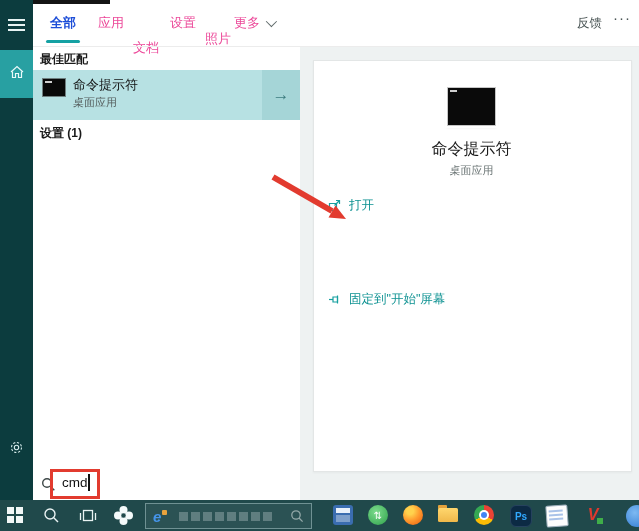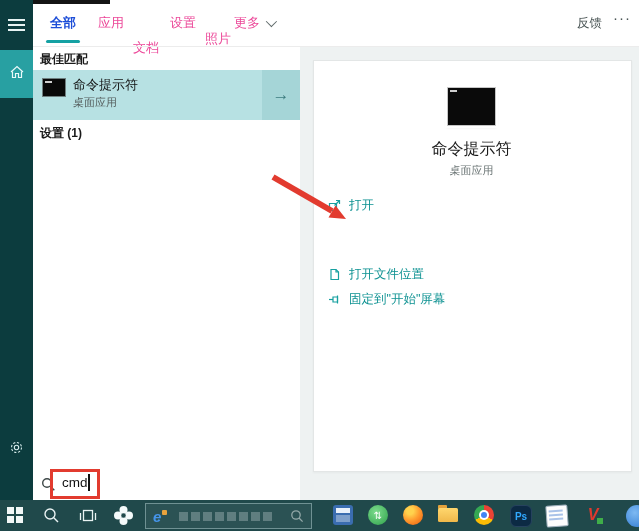--- a/index.html
+++ b/index.html
@@ -147,27 +147,20 @@
   <div class="abs detail-sub">桌面应用</div>
 
   <div class="abs action" style="top:196px;">
     <svg width="13" height="13" viewBox="0 0 13 13" fill="none" stroke="#16a0a0" stroke-width="1.2">
       <path d="M1.5 4.5 H8.5 V11.5 H1.5 Z"></path>
         <path d="M6.5 6.5 L11 2"></path>
         <path d="M8 1.5 H11.5 V5"></path>
     </svg>
     <span class="lbl">打开</span>
   </div>
-  <div class="abs action" style="top:265px;">
-    <svg width="13" height="13" viewBox="0 0 13 13" fill="none" stroke="#16a0a0" stroke-width="1.2">
-      <path d="M3 1.5 H8 L10.5 4 V11.5 H3 Z"></path>
-        <path d="M8 1.5 V4 H10.5"></path>
-    </svg>
-    <span class="lbl">打开文件位置</span>
-  </div>
   <div class="abs action" style="top:290px;">
     <svg width="13" height="13" viewBox="0 0 13 13" fill="none" stroke="#16a0a0" stroke-width="1.2">
       <path d="M1 6.5 H5"></path>
         <path d="M5 4 H9.5 V9 H5 Z"></path>
         <path d="M9.5 2.5 V10.5"></path>
     </svg>
     <span class="lbl">固定到"开始"屏幕</span>
   </div>
 
   <div class="abs search-area">

